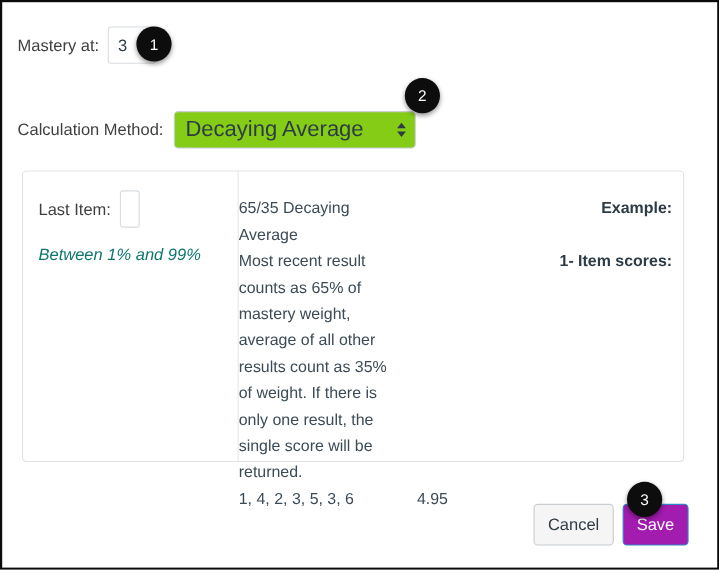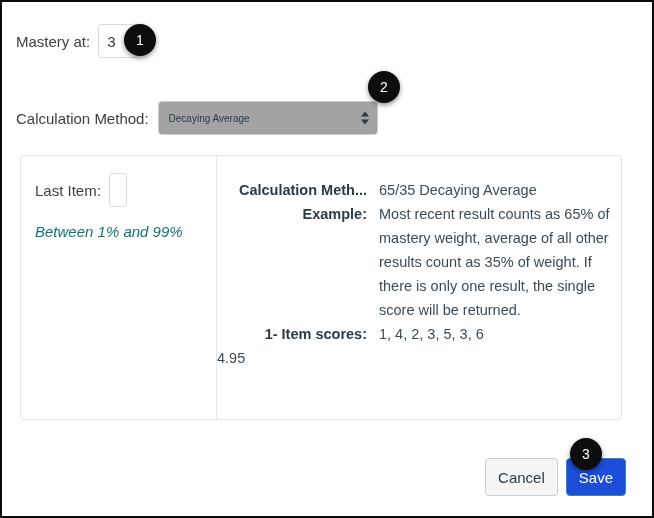--- a/index.html
+++ b/index.html
@@ -53,23 +53,23 @@
     height: 34px;
     padding: 0 8px;
   }
 
   #method-select {
     margin-left: 9px;
     width: 220px;
     height: 34px;
     padding: 0 26px 0 10px;
     font-family: "Liberation Sans", sans-serif;
-    font-size: 10px;
-    color: #2D3B45;
-    background: #a3a3a3;
+    font-size: 20px;
+    color: #2D3B45;
+    background: #84cc16;
     border: 1px solid #c7cdd1;
     border-radius: 4px;
     -webkit-appearance: none;
     appearance: none;
     outline: none;
   }
   .select-wrap { position: relative; display: inline-block; }
   .select-arrows {
     position: absolute;
     right: 9px;
@@ -169,21 +169,21 @@
     border-radius: 4px;
     cursor: pointer;
     outline: none;
   }
   #cancel-button {
     background: #f5f5f5;
     color: #2D3B45;
     border: 1px solid #c7cdd1;
   }
   #save-button {
-    background: #1d4ed8;
+    background: #a21caf;
     color: #ffffff;
     border: 1px solid #3183c8;
   }
 
   
   .badge {
     position: absolute;
     width: 32px;
     height: 32px;
     border-radius: 50%;
@@ -229,21 +229,20 @@
     <div id="panel-left">
       <div id="last-item-row">
         <span class="field-label">Last Item:</span>
         <input class="text-input" id="last-item-input" type="text" value="65" style="">
       </div>
       <div id="range-hint">Between 1% and 99%</div>
     </div>
 
     <div id="panel-right">
       <div class="dl">
-        <div class="dt">Calculation Meth...</div>
         <div class="dd">65/35 Decaying Average</div>
 
         <div class="dt">Example:</div>
         <div class="dd wrap">Most recent result counts as 65% of mastery weight, average of all other results count as 35% of weight. If there is only one result, the single score will be returned.</div>
 
         <div class="dt">1- Item scores:</div>
         <div class="dd">1, 4, 2, 3, 5, 3, 6</div>
 
         <div class="dd">4.95</div>
       </div>

